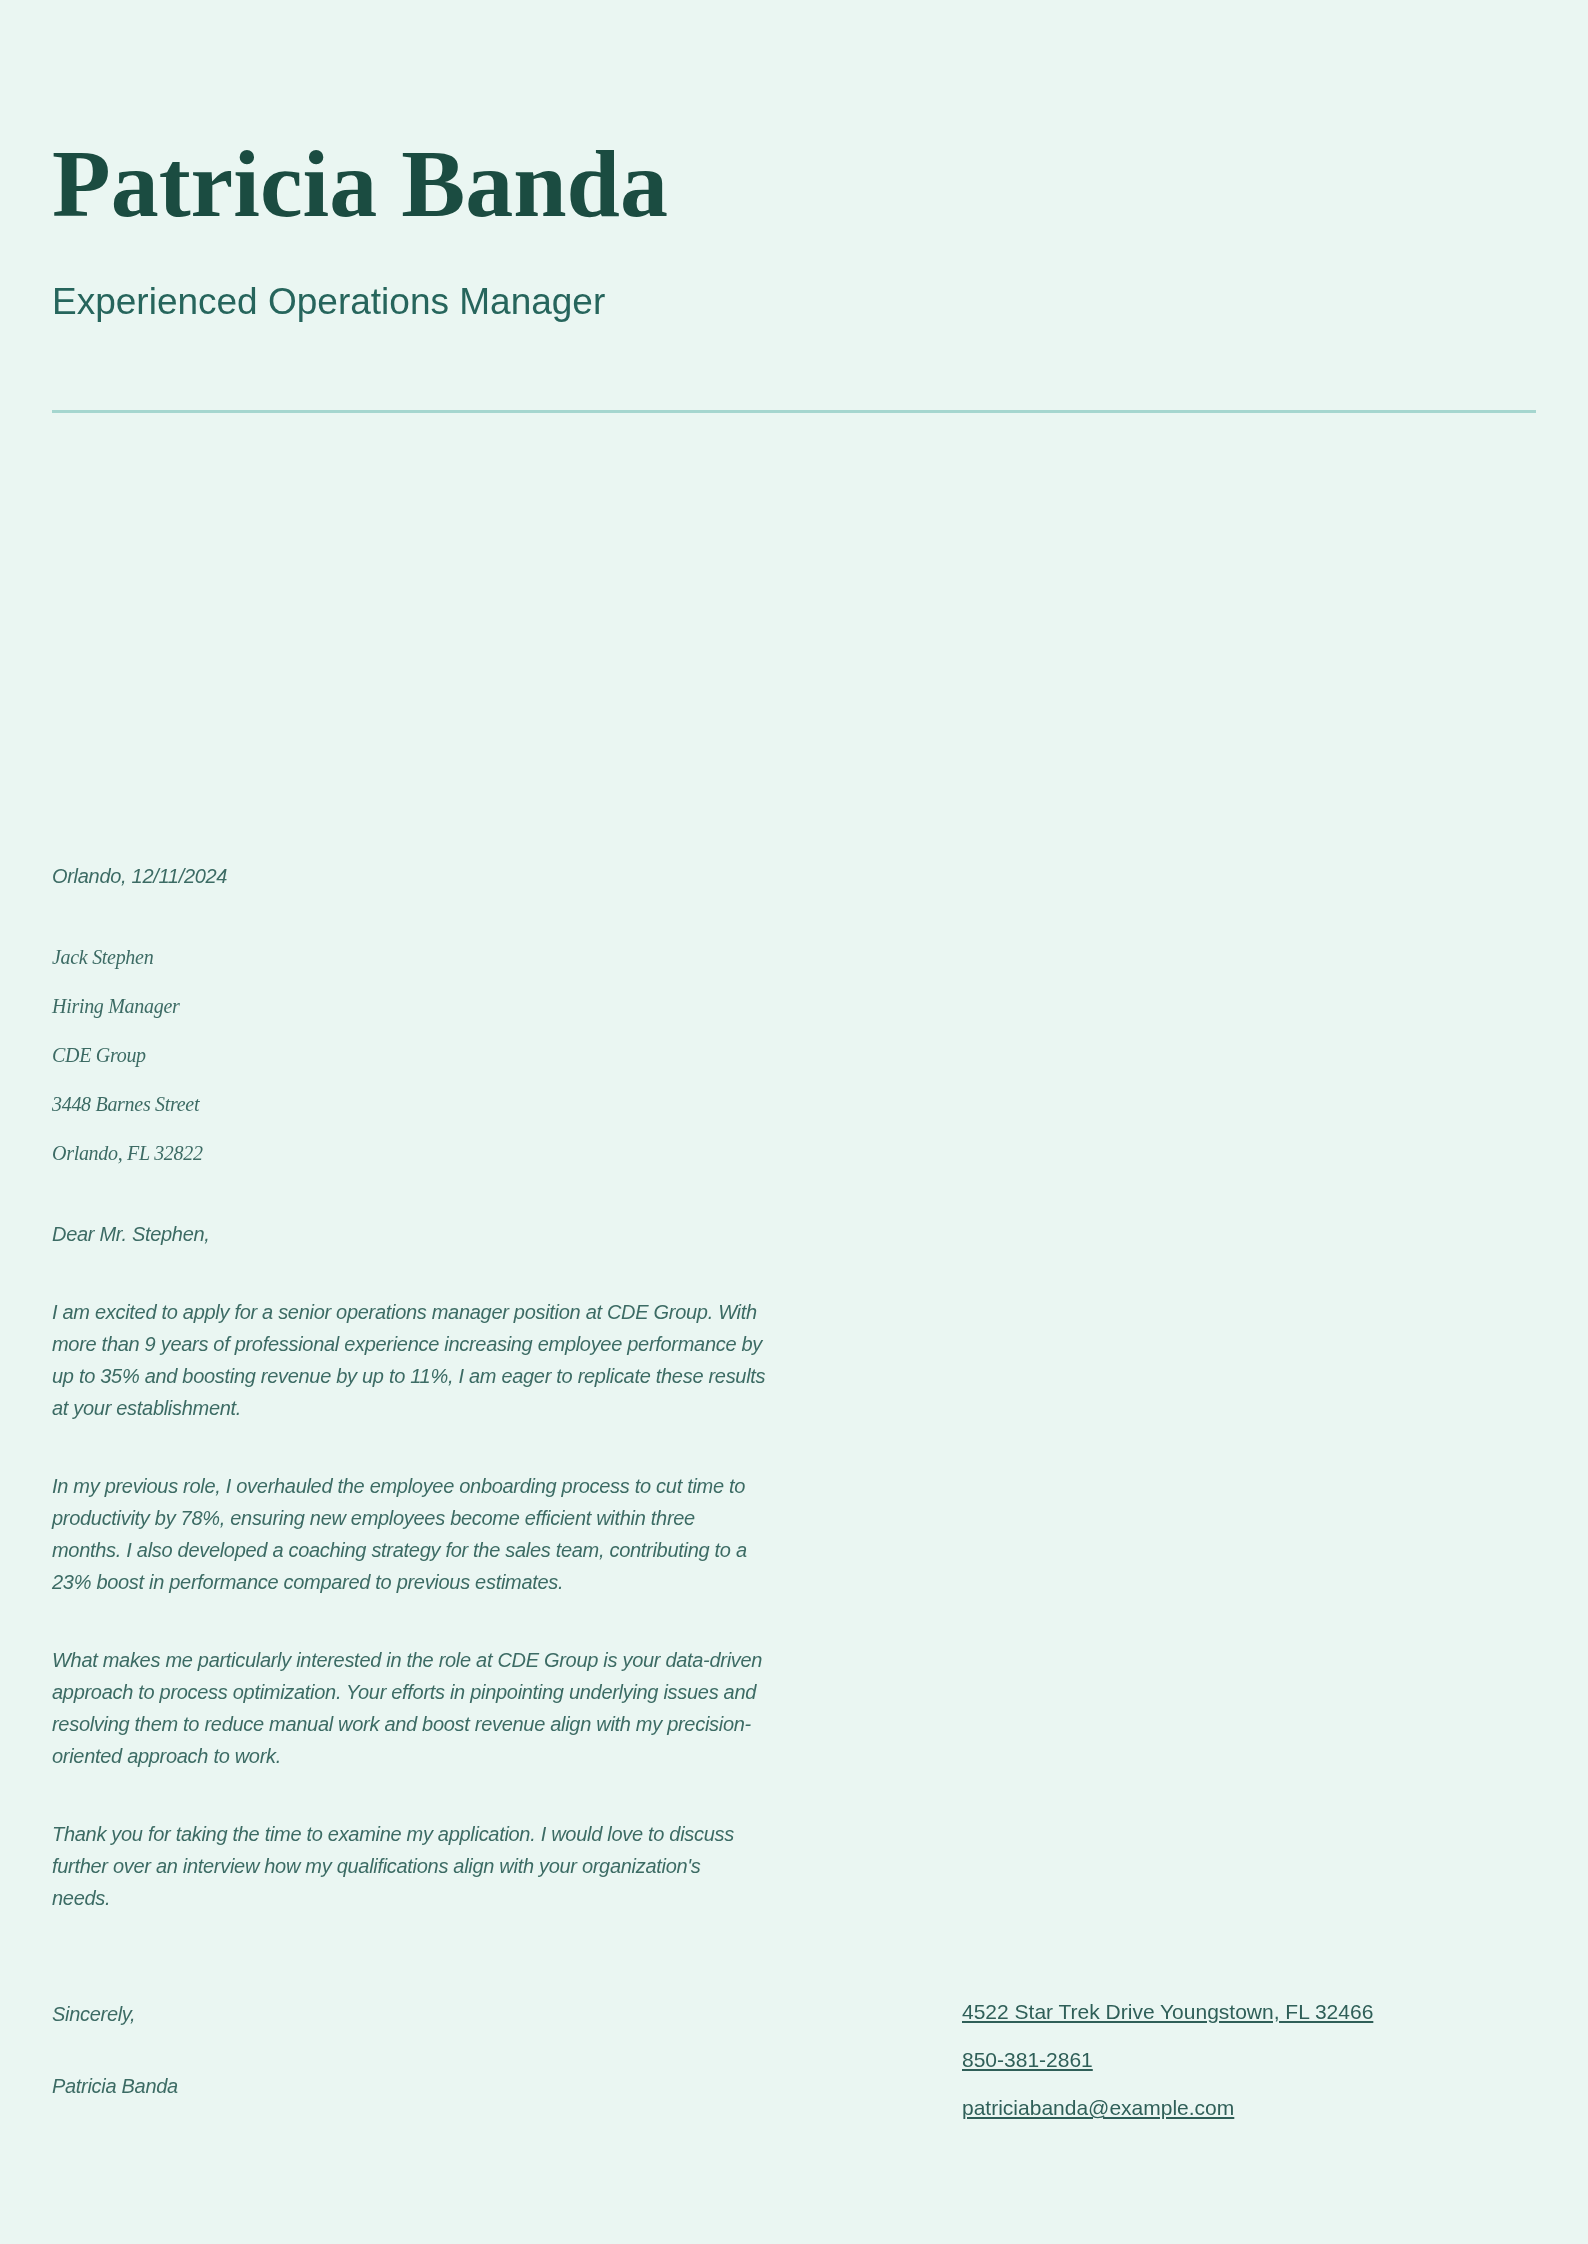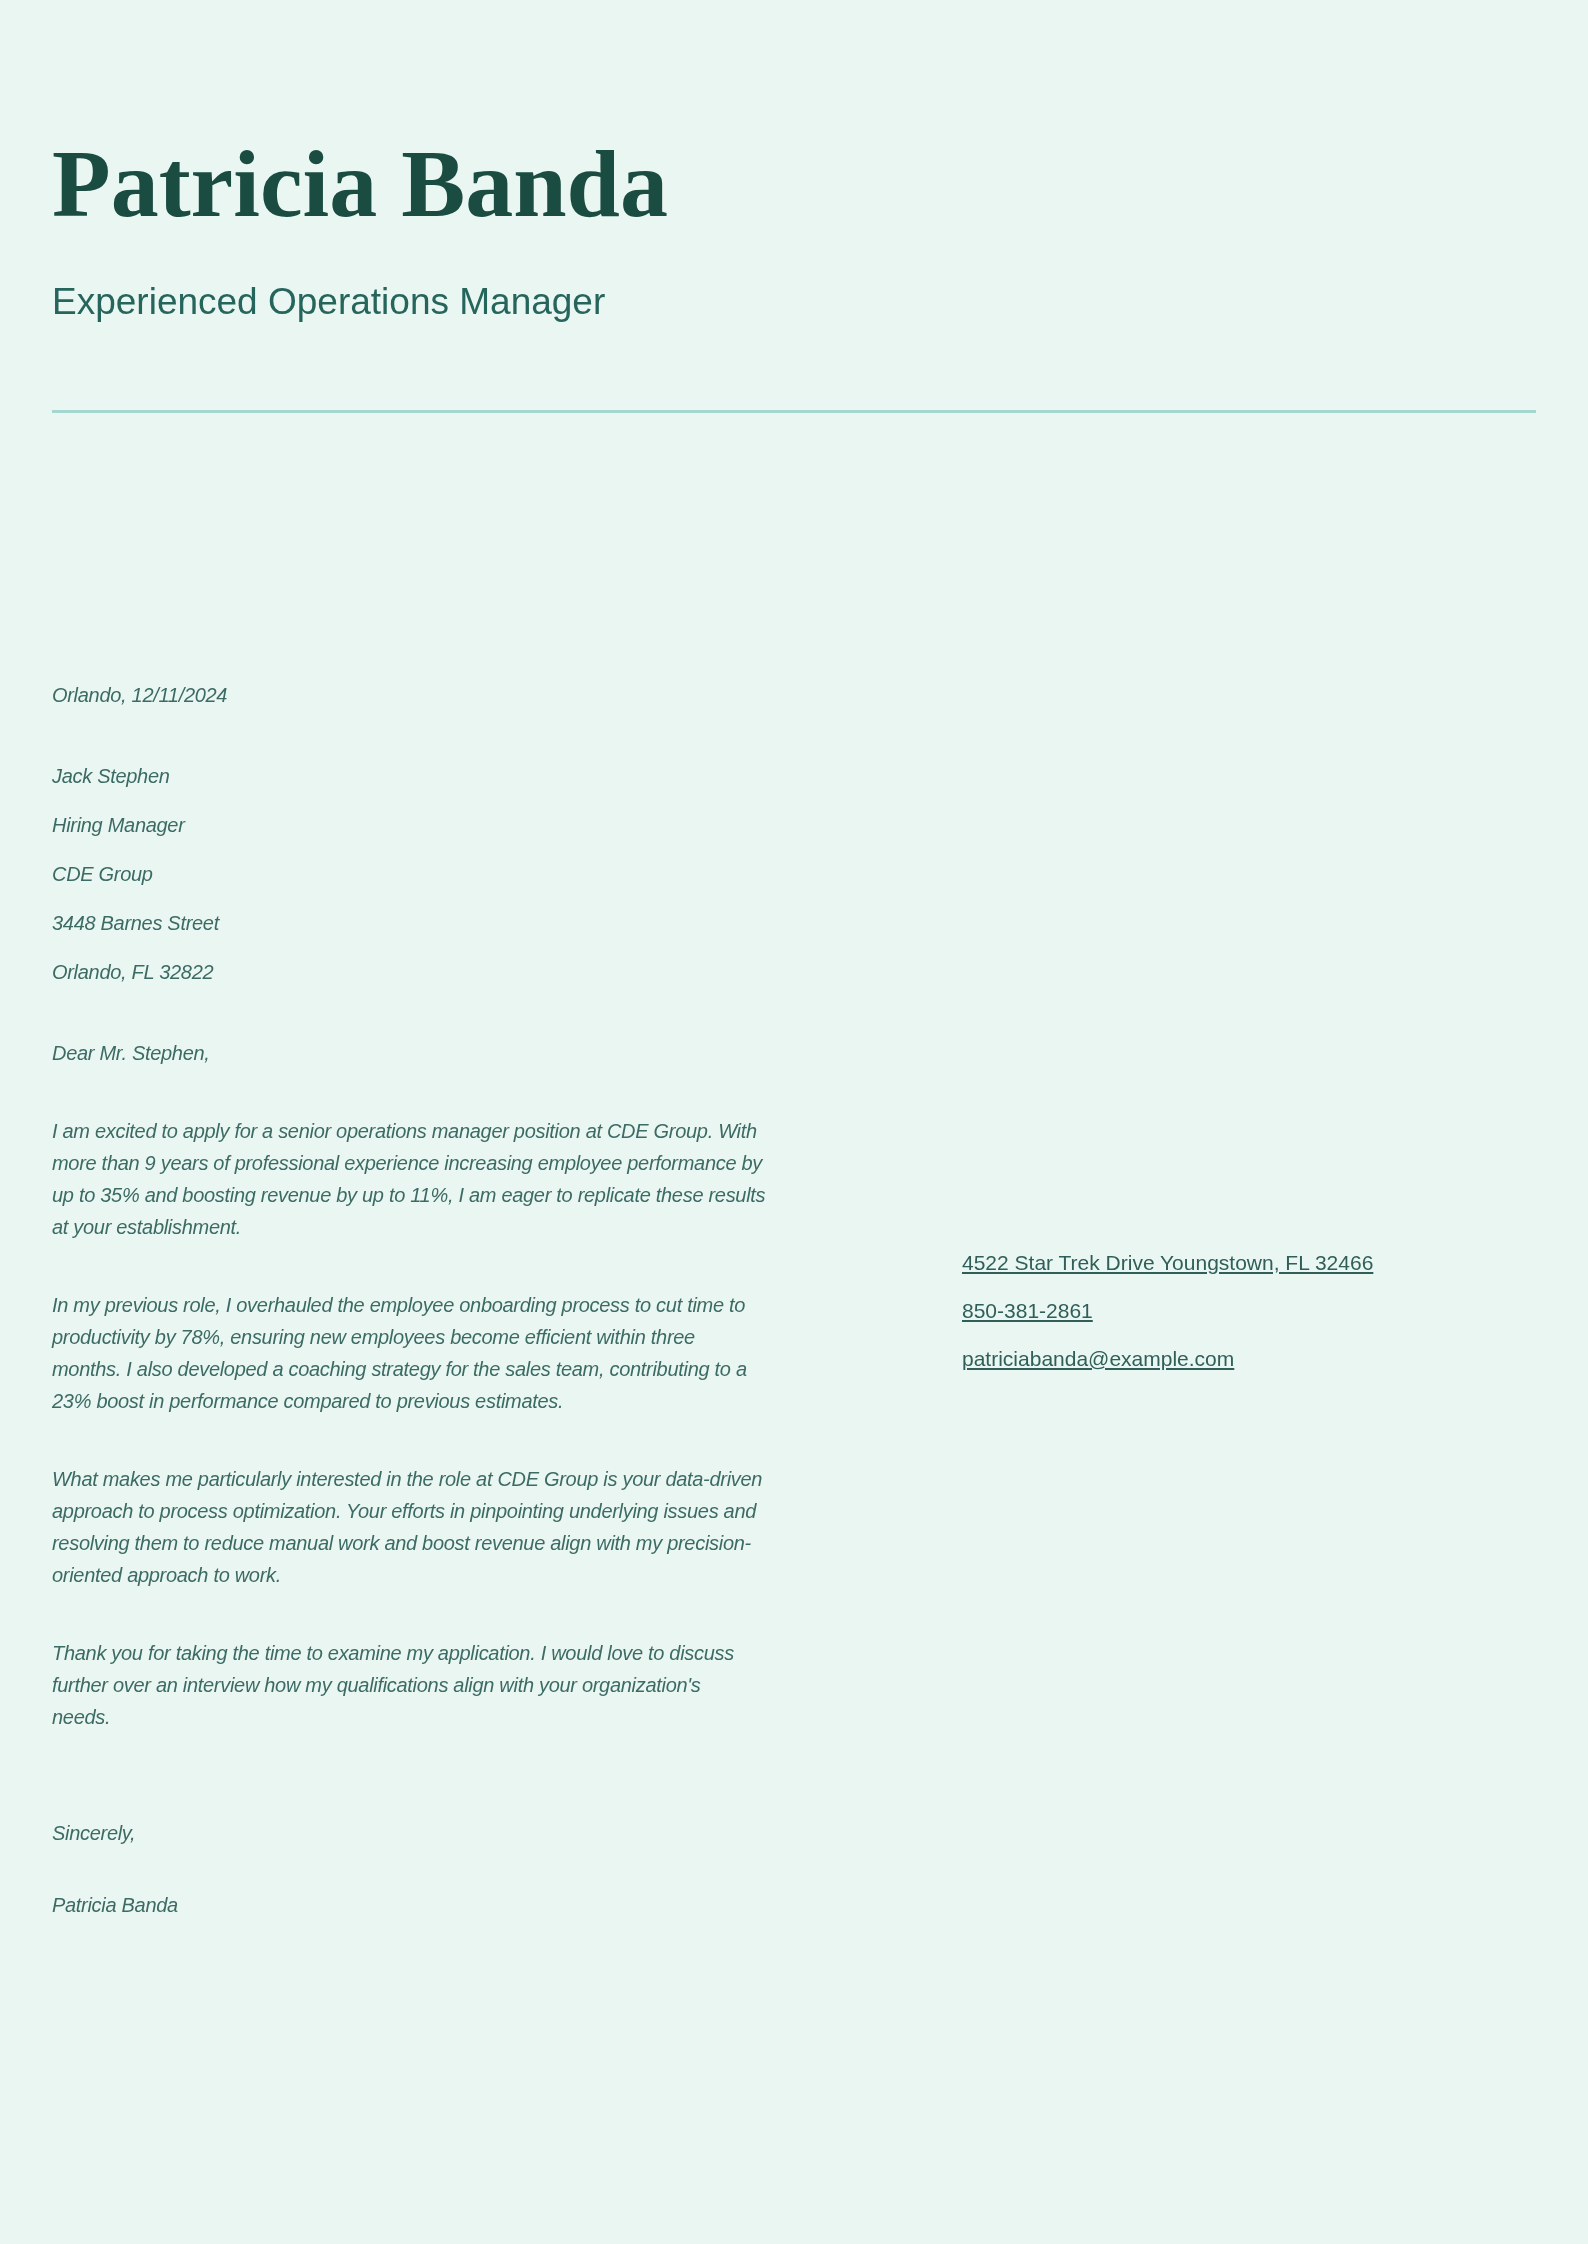--- a/index.html
+++ b/index.html
@@ -43,21 +43,21 @@
     color:var(--subtitle);
   }
   .header-divider{
     margin-top:86px;
     height:3px;
     background:var(--divider);
   }
   
   .columns{
     display:flex;
-    align-items:center;
+    align-items:flex-end;
     min-height:1727px;
   }
   .col-left{
     width:828px;
     padding:84px 18px 0 0;
     font-style:italic;
     font-size:20px;
     line-height:32px;
     letter-spacing:-0.3px;
     color:var(--body);
@@ -68,21 +68,21 @@
   }
   .col-right{
     flex:1;
     padding:84px 0 0 80px;
     font-size:21px;
     line-height:32px;
     color:var(--contact);
   }
   .date-line{margin-bottom:49px;}
   .recipient{margin-bottom:49px;}
-  .recipient-line{margin-bottom:17px;}
+  .recipient-line{margin-bottom:17px;font-family:Liberation Serif, serif;}
   .recipient-line:last-child{margin-bottom:0;}
   .salutation{margin-bottom:46px;}
   .para{
     margin:0 0 46px 0;
     white-space:pre-line;
   }
   .closing{
     margin-top:1px;
     line-height:36px;
     white-space:pre-line;

